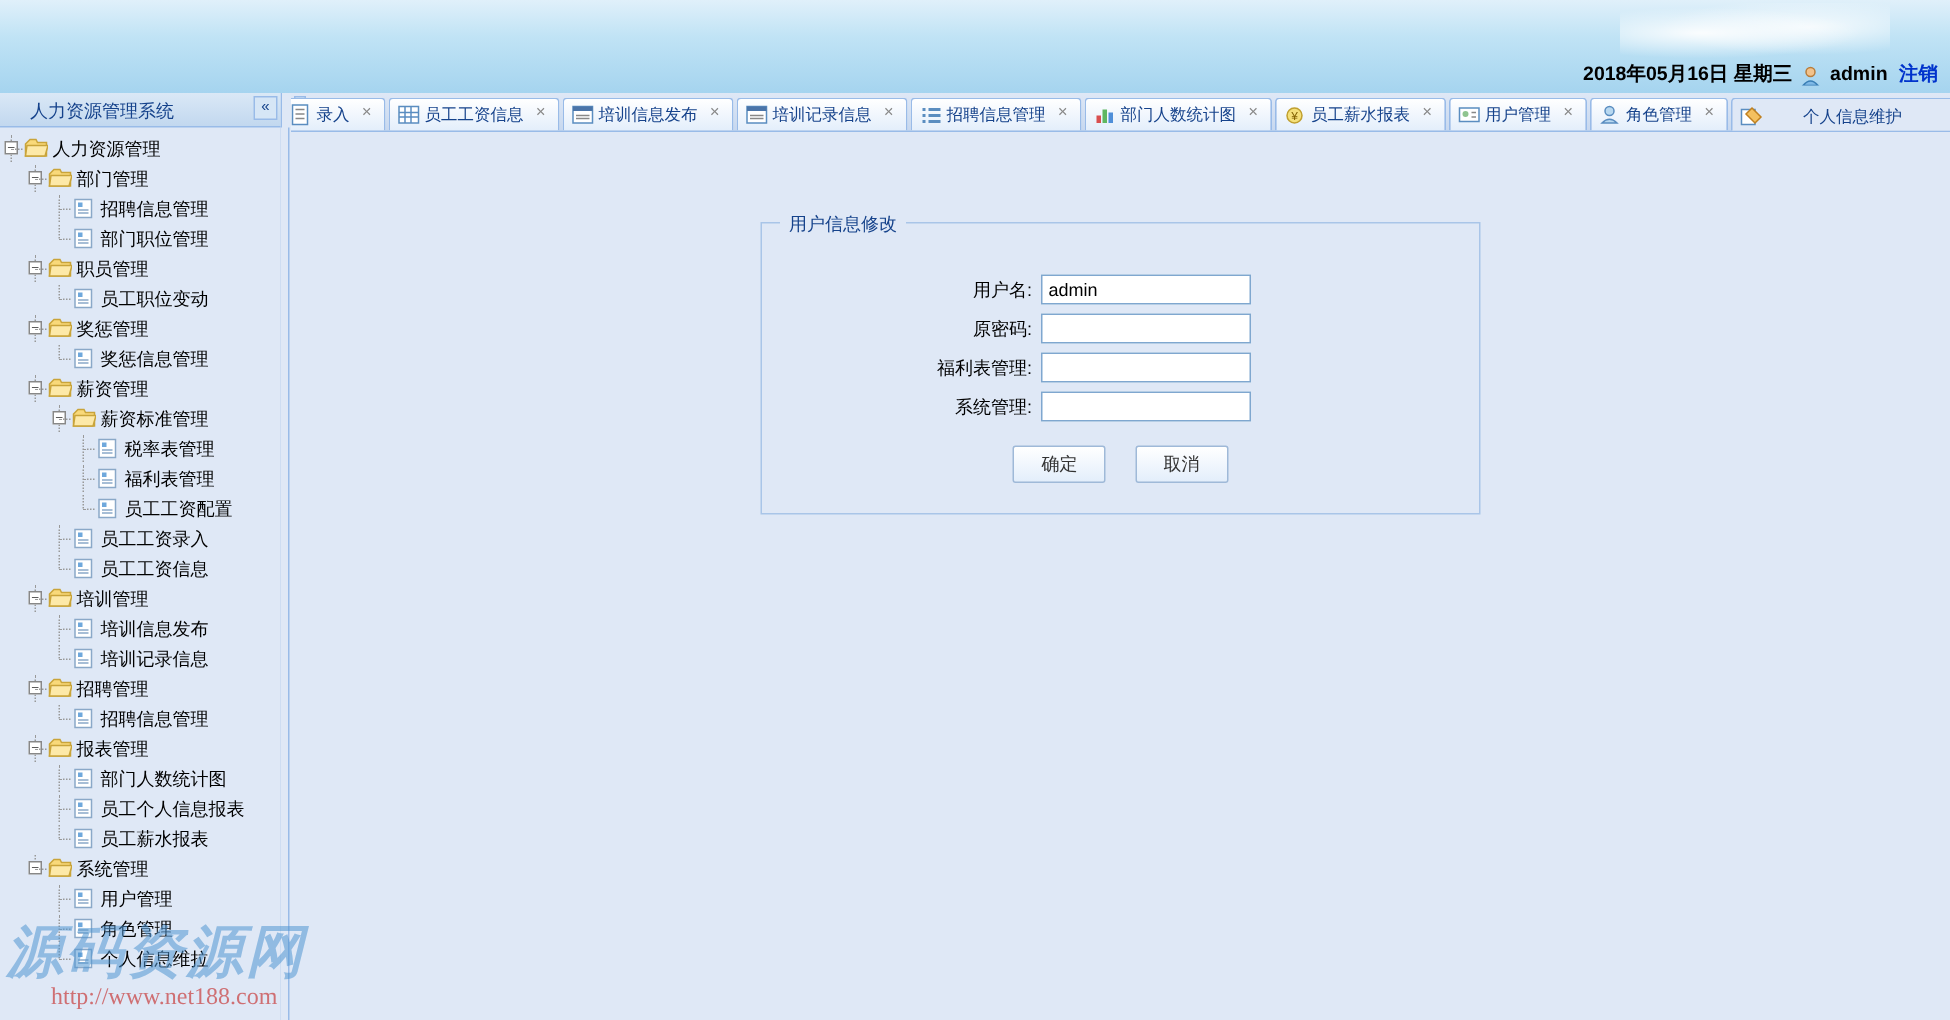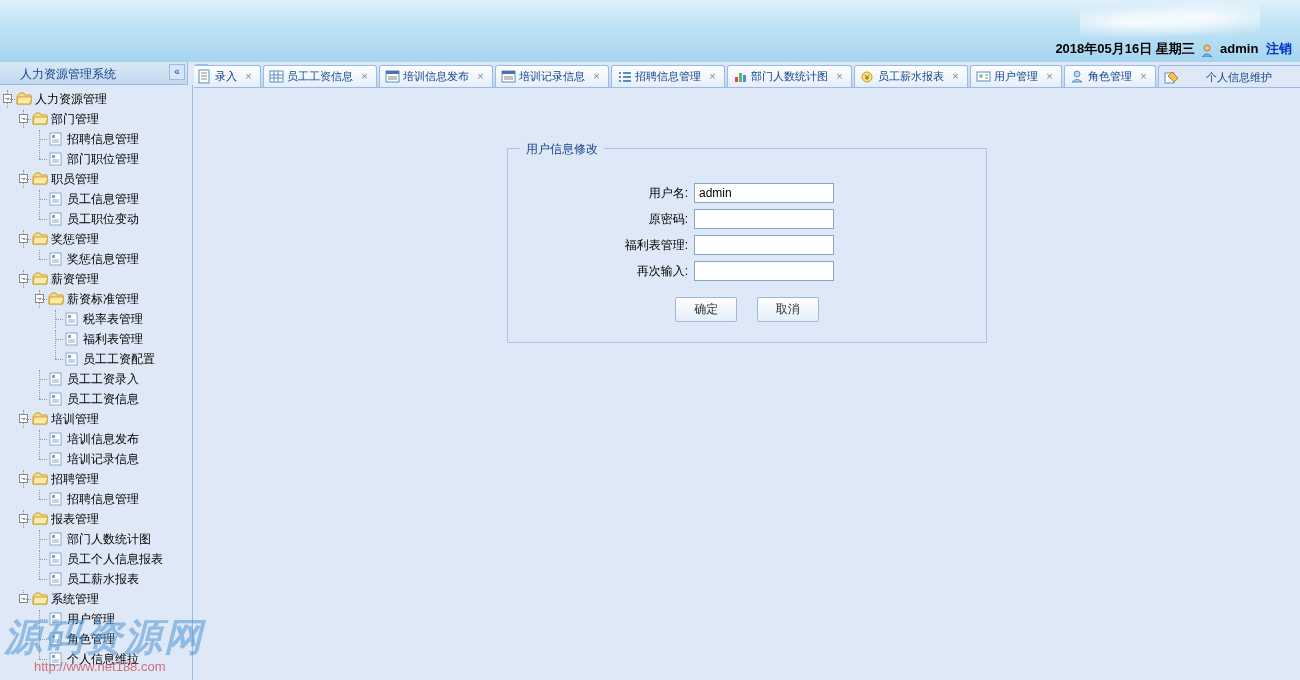--- a/index.html
+++ b/index.html
@@ -25,40 +25,40 @@
 .tree-elbow::before { content: ""; position: absolute; left: 7px; top: 0; bottom: 0; border-left: 1px dotted #999; }
 .tree-elbow.end::before { bottom: 9px; }
 .tree-elbow::after { content: ""; position: absolute; left: 7px; top: 9px; width: 8px; border-top: 1px dotted #999; }
 .tree-toggle { display: inline-block; width: 9px; height: 9px; border: 1px solid #888; background: #fff; font-size: 9px; line-height: 7px; text-align: center; position: absolute; left: 3px; top: 4px; color: #555; }
 .folder-icon { display: inline-block; width: 16px; height: 14px; margin-right: 3px; }
 .folder-icon svg, .leaf-icon svg, .user-icon svg, .tab-icon svg { display: block; }
 .leaf-icon { display: inline-block; width: 16px; height: 14px; margin-right: 3px; }
 .tree-label { color: #000; }
 
 .main { position: absolute; left: 194px; right: 0; top: 62px; bottom: 0; background: #dfe8f6; }
-.tabbar { height: 26px; background: linear-gradient(to bottom, #dfe8f6, #c7d8ef); border-bottom: 1px solid #99bbe8; display: flex; align-items: flex-end; padding-left: 2px; overflow: hidden; }
+.tabbar { height: 26px; background: linear-gradient(to bottom, #dfe8f6, #c7d8ef); border-bottom: 1px solid #99bbe8; display: flex; align-items: flex-end; padding-left: 2px; overflow: hidden; font-family: Liberation Mono, monospace; }
 .tab-scroll { width: 18px; height: 22px; border: 1px solid #99bbe8; background: #d6e6f6; margin: 0 1px 1px 0; text-align: center; line-height: 20px; font-size: 10px; color: #15428b; cursor: pointer; }
 .tab { height: 22px; border: 1px solid #99bbe8; border-bottom: none; background: linear-gradient(to bottom, #fff, #e3eefb); margin: 0 1px; padding: 0 6px 0 5px; display: flex; align-items: center; cursor: pointer; border-radius: 3px 3px 0 0; white-space: nowrap; }
 .tab.active { background: #dfe8f6; height: 23px; margin-bottom: -1px; gap: 24px; }
 .tab-icon { width: 15px; height: 15px; margin-right: 3px; }
 .tab-text { color: #15428b; font-size: 11px; }
 .tab-close { width: 11px; height: 11px; margin-left: 6px; font-size: 11px; line-height: 10px; text-align: center; color: #888; cursor: pointer; }
 
 .content { position: absolute; top: 26px; left: 0; right: 0; bottom: 0; background: #dfe8f6; padding: 60px 0 0 0; }
 .fieldset { position: relative; margin: 0 auto; width: 480px; border: 1px solid #a9c5e8; background: #dfe8f6; padding: 28px 20px 20px; }
 .fieldset-title { position: absolute; top: -8px; left: 12px; background: #dfe8f6; padding: 0 6px; color: #15428b; font-size: 12px; }
 .form-row { display: flex; margin: 6px 0; align-items: center; }
 .form-label { width: 166px; text-align: right; padding-right: 6px; color: #000; }
 .form-input { width: 140px; height: 20px; border: 1px solid #7fa7cf; background: #fff; padding: 1px 4px; font-size: 12px; }
 .btn-row { text-align: center; margin-top: 16px; }
 .btn { display: inline-block; padding: 3px 18px; border: 1px solid #9fb9d8; background: linear-gradient(to bottom, #fff, #e3eefb); color: #333; cursor: pointer; margin: 0 8px; border-radius: 2px; font-size: 12px; }
 
 .watermark { position: absolute; left: 4px; bottom: 6px; pointer-events: none; }
 .watermark-main { font-size: 38px; font-weight: bold; color: rgba(80,150,210,0.55); font-style: italic; letter-spacing: 2px; }
-.watermark-url { font-size: 13px; color: rgba(200,60,60,0.7); margin-top: -4px; padding-left: 30px; font-family: Liberation Sans, sans-serif; }
+.watermark-url { font-size: 16px; color: rgba(200,60,60,0.7); margin-top: -4px; padding-left: 30px; font-family: Liberation Serif, serif; }
 </style>
 </head>
 <body>
 
 <svg width="0" height="0" style="position:absolute">
   <defs>
     <g id="folder-open">
         <path d="M1 4 L4 1 L8 1 L9 3 L15 3 L15 12 L1 12 Z" fill="#f9d97a" stroke="#c9a43a"></path>
         <path d="M2 5 L16 5 L14 12 L1 12 Z" fill="#fde9a8" stroke="#c9a43a"></path>
       </g>
@@ -196,31 +196,20 @@
         <span class="folder-icon">
           <svg width="16" height="14">
             <use href="#folder-open"></use>
           </svg>
         </span>
         <span class="tree-label">职员管理</span>
       </div>
       <div class="tree-node">
         <span class="tree-indent"></span>
         <span class="tree-indent"></span>
-        <span class="tree-elbow"></span>
-        <span class="leaf-icon">
-          <svg width="16" height="14">
-            <use href="#leaf"></use>
-          </svg>
-        </span>
-        <span class="tree-label">员工信息管理</span>
-      </div>
-      <div class="tree-node">
-        <span class="tree-indent"></span>
-        <span class="tree-indent"></span>
         <span class="tree-elbow end"></span>
         <span class="leaf-icon">
           <svg width="16" height="14">
             <use href="#leaf"></use>
           </svg>
         </span>
         <span class="tree-label">员工职位变动</span>
       </div>
       <div class="tree-node">
         <span class="tree-indent"></span>
@@ -582,21 +571,21 @@
       </div>
       <div class="form-row">
         <div class="form-label">原密码:</div>
         <input type="password" class="form-input" value="" style="">
       </div>
       <div class="form-row">
         <div class="form-label">福利表管理:</div>
         <input type="password" class="form-input" value="" style="">
       </div>
       <div class="form-row">
-        <div class="form-label">再次输入:</div>
+        <div class="form-label">系统管理:</div>
         <input type="password" class="form-input" value="" style="">
       </div>
       <div class="btn-row">
         <span class="btn">确定</span>
         <span class="btn">取消</span>
       </div>
     </div>
   </div>
 </div>
 

